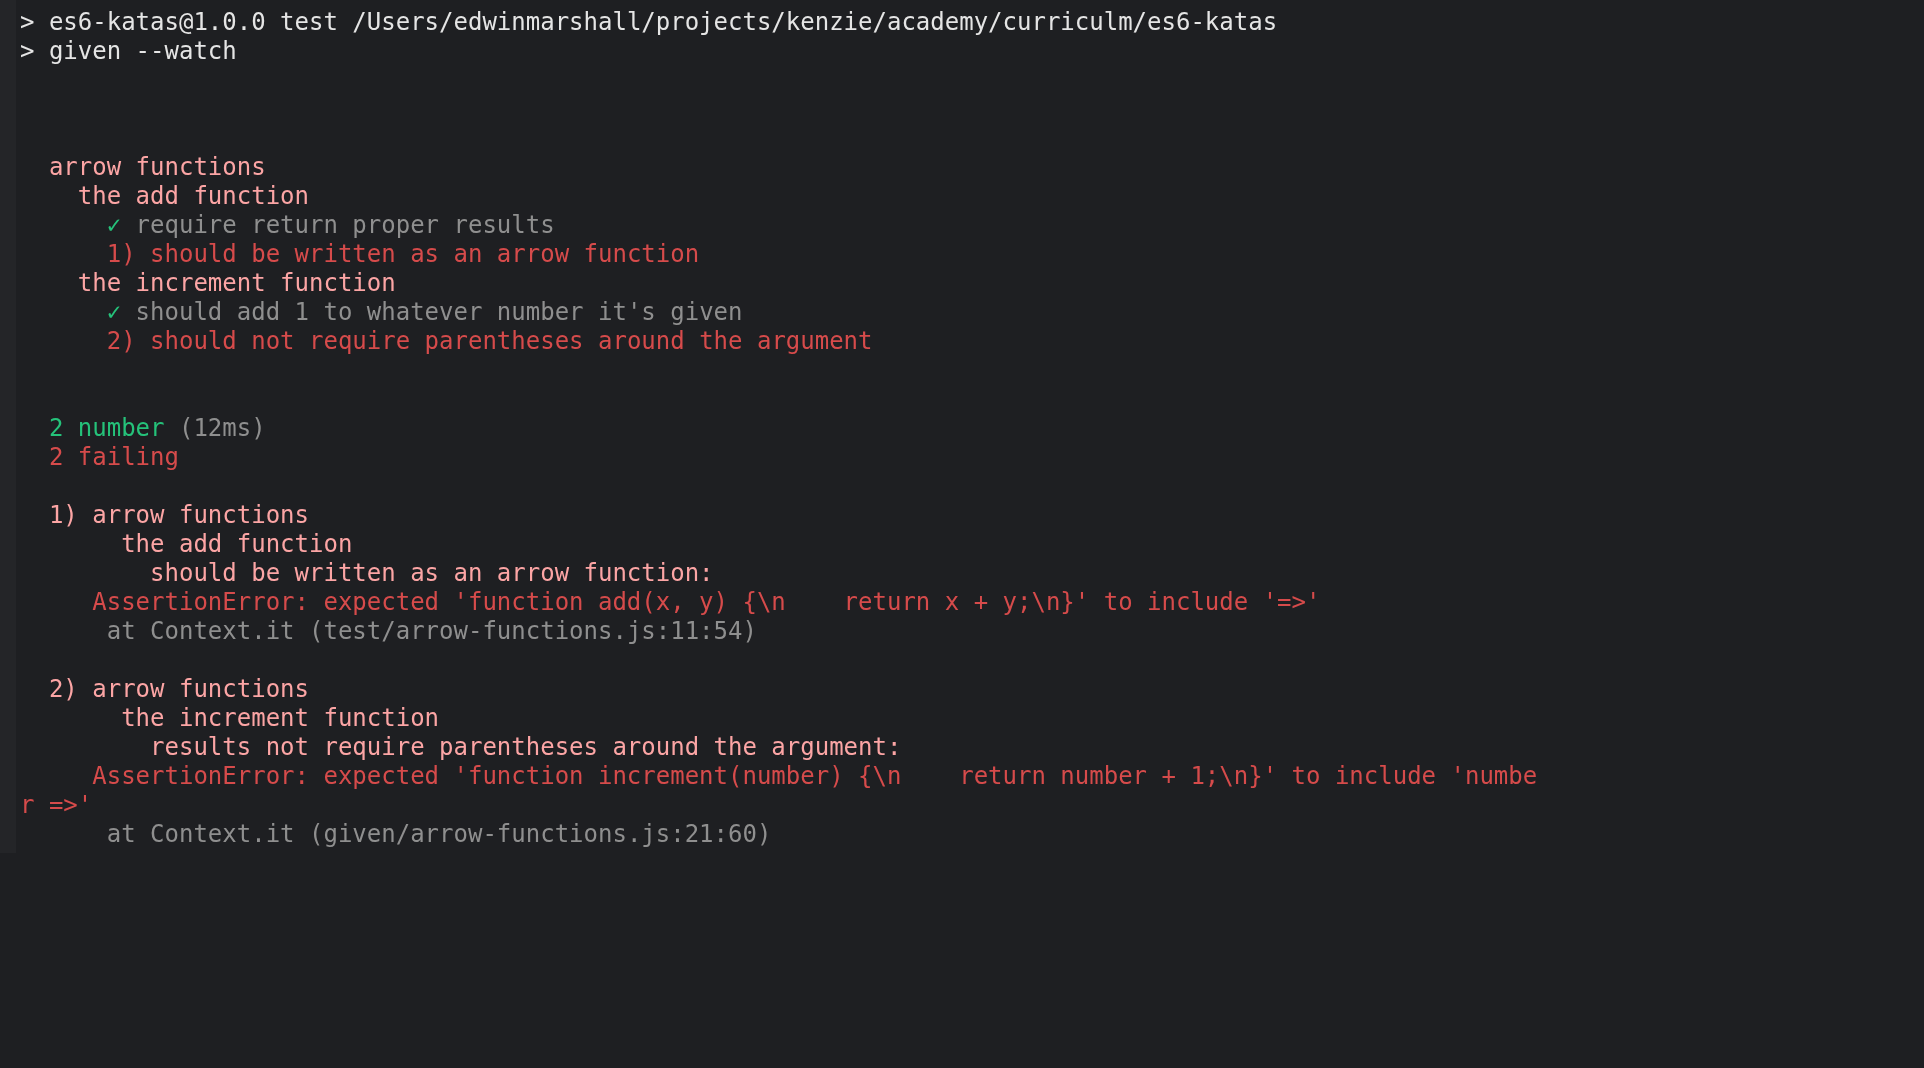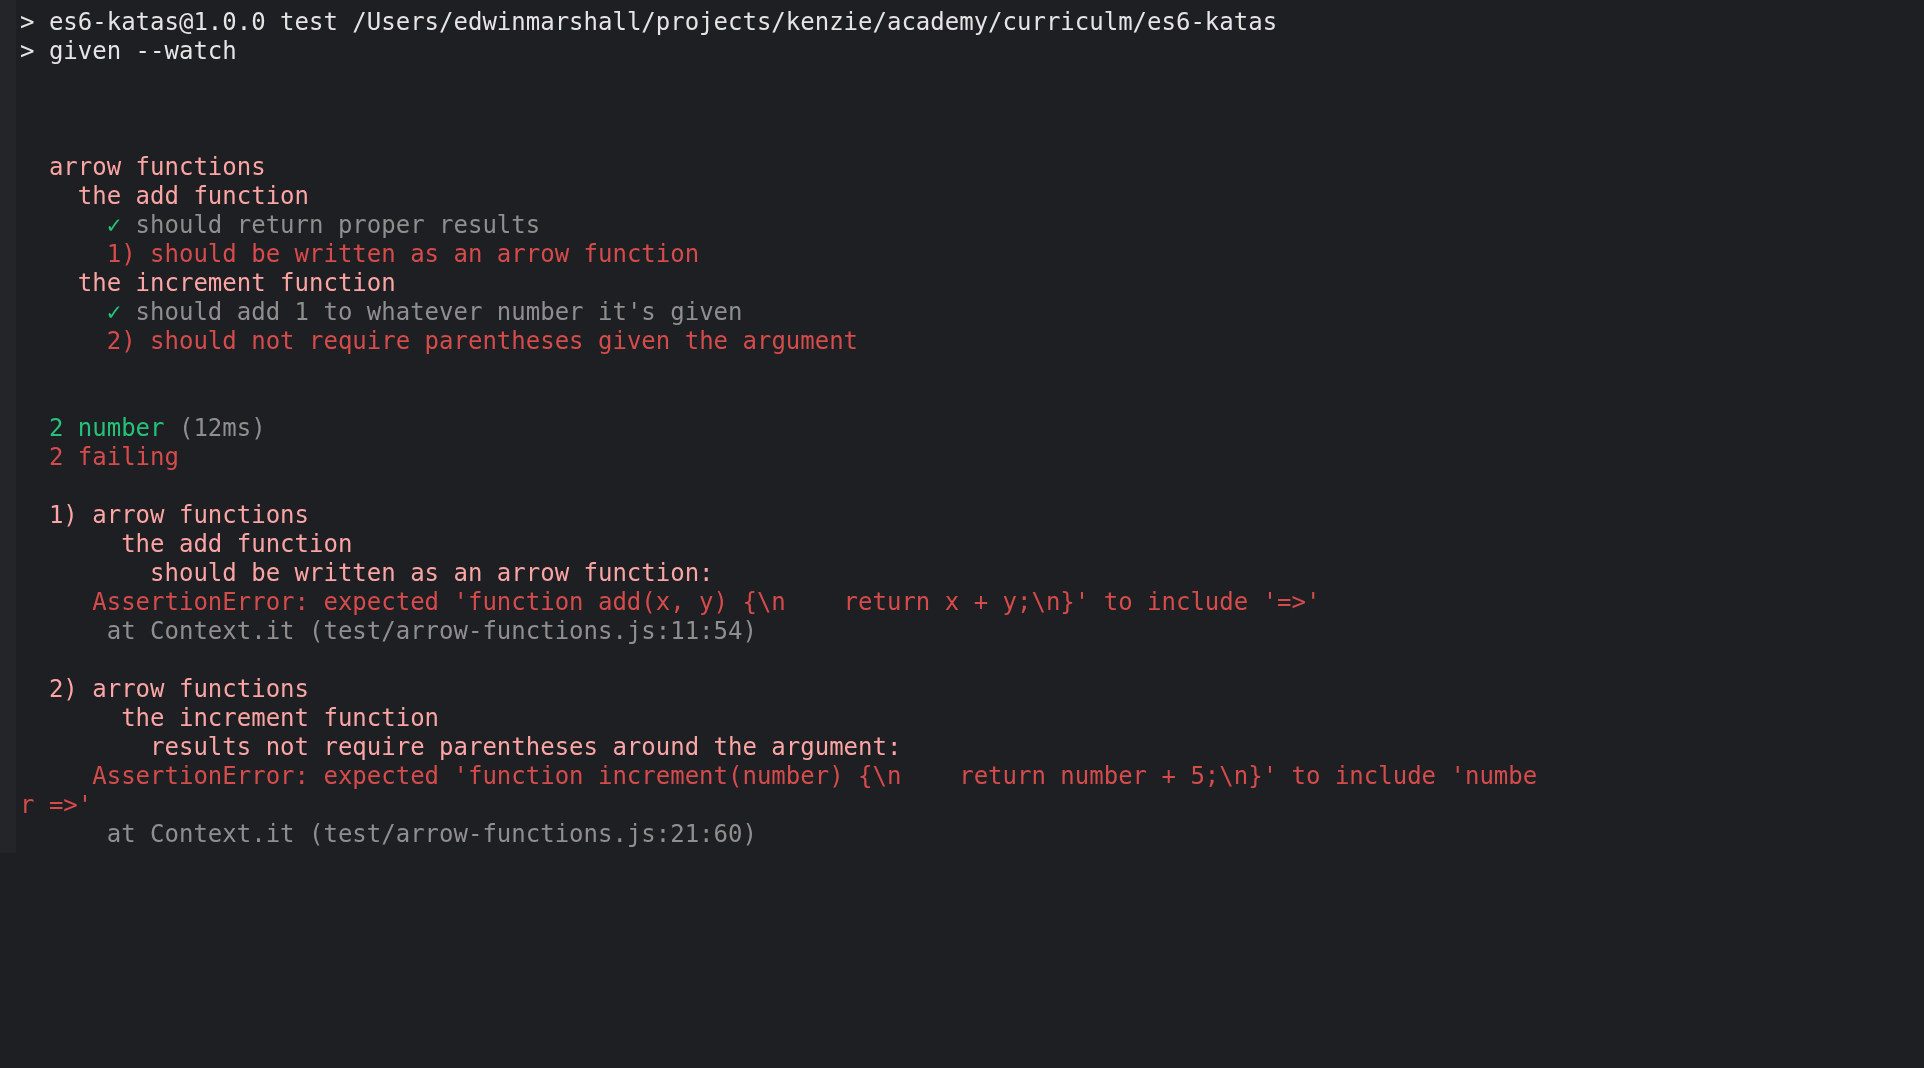--- a/index.html
+++ b/index.html
@@ -31,35 +31,35 @@
 </head>
 <body>
 
 <div class="terminal"><span><span class="prompt-caret">&gt; </span><span>es6-katas@1.0.0 test /Users/edwinmarshall/projects/kenzie/academy/curriculm/es6-katas</span></span>
 <span><span class="prompt-caret">&gt; </span><span>given --watch</span></span>
 
 
 
   <span class="white">arrow functions</span>
     <span class="white">the add function</span>
-      <span class="checkmark">✓</span><span class="dim"> should return proper results</span>
+      <span class="checkmark">✓</span><span class="dim"> require return proper results</span>
       <span class="red">1)</span><span class="red"> should be written as an arrow function</span>
     <span class="white">the increment function</span>
       <span class="checkmark">✓</span><span class="dim"> should add 1 to whatever number it's given</span>
-      <span class="red">2)</span><span class="red"> should not require parentheses given the argument</span>
+      <span class="red">2)</span><span class="red"> should not require parentheses around the argument</span>
 
 
   <span class="green">2</span><span class="green"> number</span><span class="dim"> (12ms)</span>
   <span class="red">2</span><span class="red"> failing</span>
 
   <span class="white">1)</span><span class="white"> arrow functions</span>
        <span class="white">the add function</span>
          <span class="white">should be written as an arrow function:</span>
      <span class="red">AssertionError: expected 'function add(x, y) {\n    return x + y;\n}' to include '=&gt;'</span>
       <span class="dim">at Context.it (test/arrow-functions.js:11:54)</span>
 
   <span class="white">2)</span><span class="white"> arrow functions</span>
        <span class="white">the increment function</span>
          <span class="white">results not require parentheses around the argument:</span>
-     <span class="red">AssertionError: expected 'function increment(number) {\n    return number + 5;\n}' to include 'numbe</span>
+     <span class="red">AssertionError: expected 'function increment(number) {\n    return number + 1;\n}' to include 'numbe</span>
 <span class="red">r =&gt;'</span>
-      <span class="dim">at Context.it (test/arrow-functions.js:21:60)</span>
+      <span class="dim">at Context.it (given/arrow-functions.js:21:60)</span>
 </div>
 
 </body></html>

